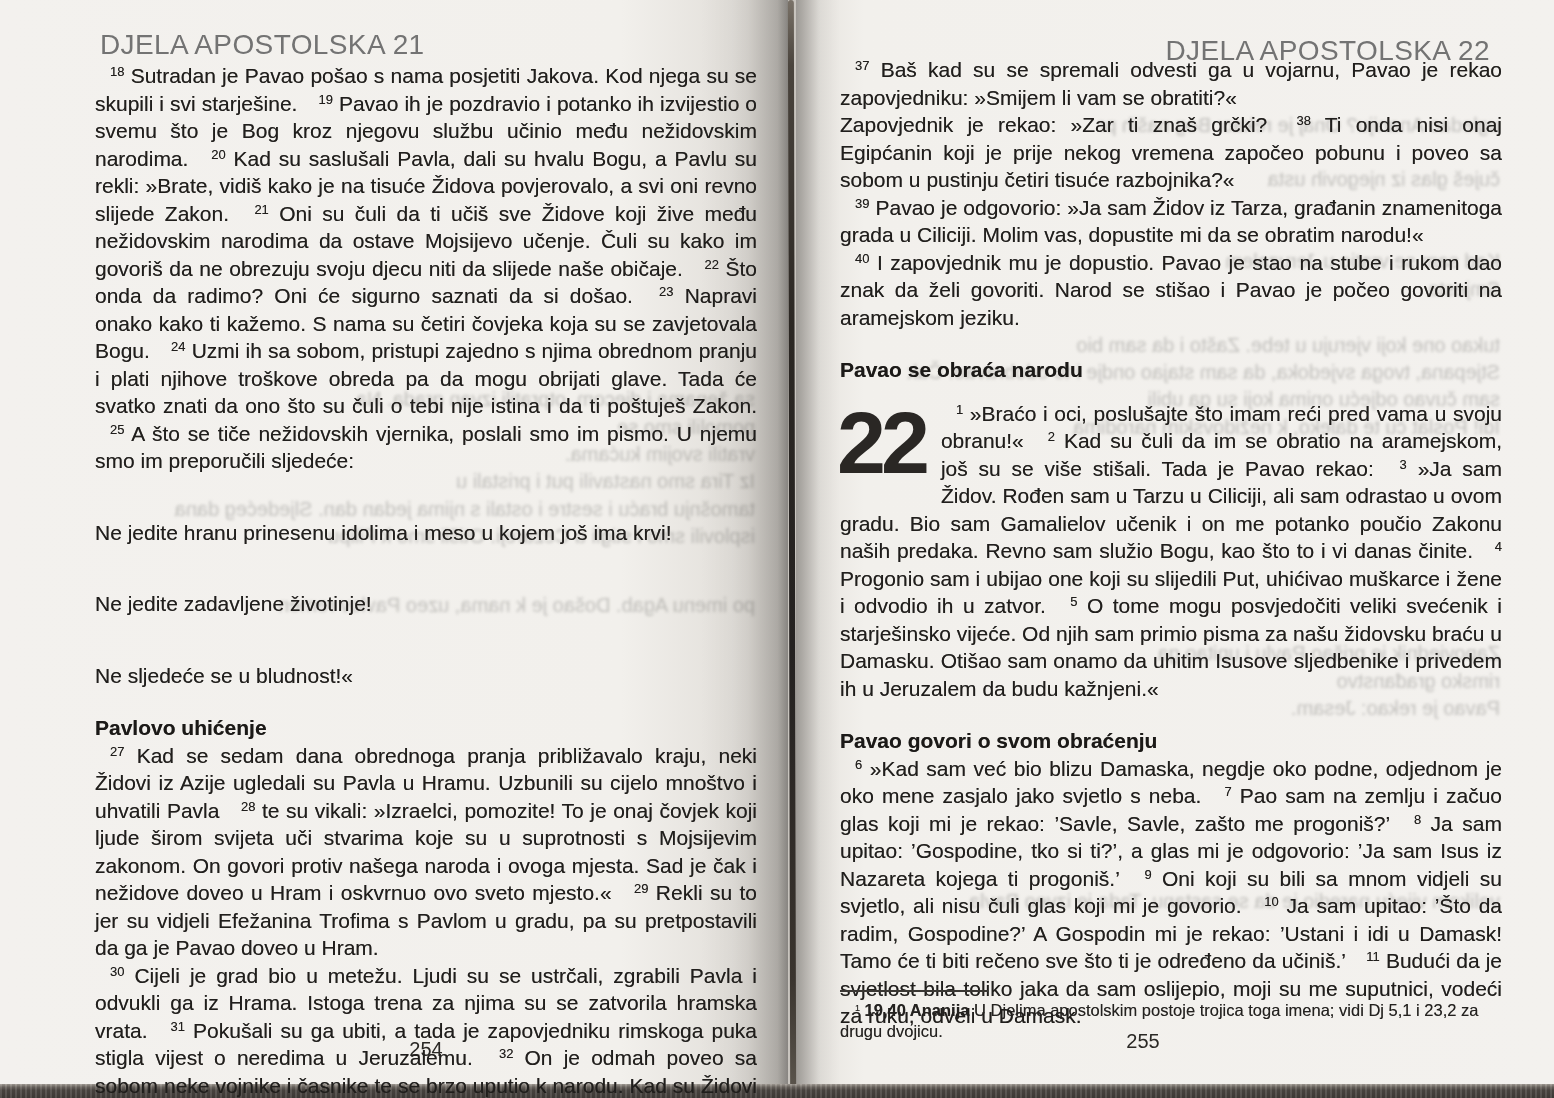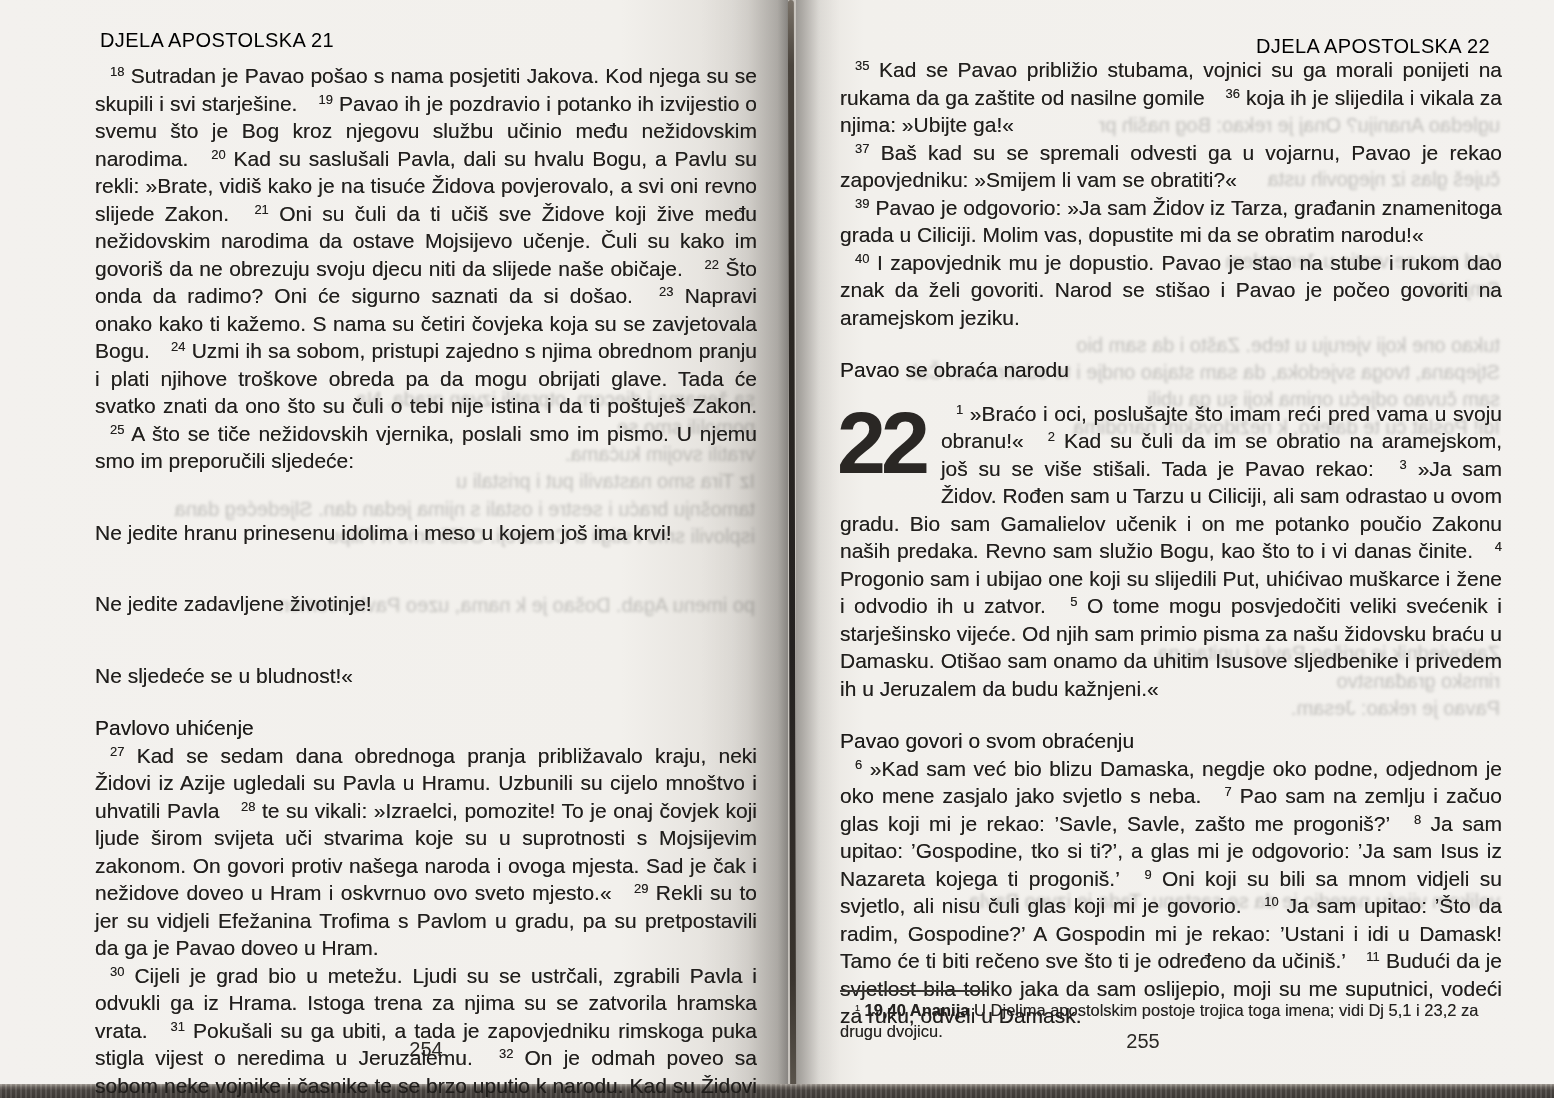--- a/index.html
+++ b/index.html
@@ -20,34 +20,34 @@
   .gutter-glow{position:absolute;top:0;left:700px;width:88px;height:1087px;
     background:linear-gradient(90deg,rgba(0,0,0,0) 0%,rgba(0,0,0,0.05) 55%,rgba(0,0,0,0.16) 88%,rgba(0,0,0,0.32) 100%);}
   .gutter-glow-r{position:absolute;top:0;left:796px;width:44px;height:1087px;
     background:linear-gradient(90deg,rgba(0,0,0,0.22) 0%,rgba(0,0,0,0.05) 55%,rgba(0,0,0,0) 100%);}
   
   .scan-edge{position:absolute;left:0;bottom:0;width:1554px;height:14px;
     background:linear-gradient(180deg,#a59f98 0%,#6b655f 22%,#4b4642 45%,#403c38 100%);}
   .scan-edge::after{content:"";position:absolute;inset:0;
     background:repeating-linear-gradient(90deg,rgba(255,255,255,0.10) 0 2px,rgba(0,0,0,0.06) 2px 5px);}
   
-  .running-head{position:absolute;top:29px;font-size:20px;letter-spacing:0.4px;color:#000000;}
+  .running-head{position:absolute;top:29px;font-size:28px;letter-spacing:0.4px;color:#737373;}
   .running-head.left{left:100px;}
   .running-head.right{top:35px;right:64px;}
   .pagenum{position:absolute;font-size:20px;color:#2a2825;text-align:center;width:662px;}
   .pagenum.left{left:95px;top:1038px;}
   .pagenum.right{left:812px;top:1030px;}
   
   .col{position:absolute;width:662px;font-size:21px;line-height:27.5px;
     text-align:justify;z-index:2;color:#201e1c;text-shadow:0 0 0.5px rgba(35,33,30,0.6);}
   .col.left{left:95px;top:62px;}
   .col.right{left:840px;top:56px;}
   .block{margin:0;}
   .block.line{text-align:left;margin-top:44px;}
-  .block.heading{font-weight:normal;text-align:left;margin-top:25px;color:#1b1917;}
+  .block.heading{font-weight:bold;text-align:left;margin-top:25px;color:#1b1917;}
   .block.chapter{margin-top:16px;}
   .dropcap{float:left;font-weight:bold;font-size:88px;line-height:80px;
     letter-spacing:-5px;margin:3px 16px 0 -3px;color:#2a2724;text-shadow:none;}
   sup{font-size:13px;line-height:0;vertical-align:baseline;position:relative;top:-7px;margin-left:15px;}
   
   .footnote-rule{position:absolute;left:840px;top:990px;width:148px;border-top:2px solid #3a3733;z-index:2;}
   .footnote{position:absolute;left:840px;top:1000px;width:670px;font-size:16.5px;line-height:21px;
     color:#242220;z-index:2;text-shadow:0 0 0.4px rgba(35,33,30,0.5);}
   .footnote sup{font-size:9px;top:-5px;}
   
@@ -95,22 +95,22 @@
 <div class="col left" id="left-blocks">
     <div class="block para"><sup>18</sup> Sutradan je Pavao pošao s nama posjetiti Jakova. Kod njega su se skupili i svi starješine. <sup>19</sup> Pavao ih je pozdravio i potanko ih izvijestio o svemu što je Bog kroz njegovu službu učinio među nežidovskim narodima. <sup>20</sup> Kad su saslušali Pavla, dali su hvalu Bogu, a Pavlu su rekli: »Brate, vidiš kako je na tisuće Židova povjerovalo, a svi oni revno slijede Zakon. <sup>21</sup> Oni su čuli da ti učiš sve Židove koji žive među nežidovskim narodima da ostave Mojsijevo učenje. Čuli su kako im govoriš da ne obrezuju svoju djecu niti da slijede naše običaje. <sup>22</sup> Što onda da radimo? Oni će sigurno saznati da si došao. <sup>23</sup> Napravi onako kako ti kažemo. S nama su četiri čovjeka koja su se zavjetovala Bogu. <sup>24</sup> Uzmi ih sa sobom, pristupi zajedno s njima obrednom pranju i plati njihove troškove obreda pa da mogu obrijati glave. Tada će svatko znati da ono što su čuli o tebi nije istina i da ti poštuješ Zakon. <sup>25</sup> A što se tiče nežidovskih vjernika, poslali smo im pismo. U njemu smo im preporučili sljedeće:</div>
     <div class="block line">Ne jedite hranu prinesenu idolima i meso u kojem još ima krvi!</div>
     <div class="block line">Ne jedite zadavljene životinje!</div>
     <div class="block line">Ne sljedeće se u bludnost!«</div>
     <div class="block heading">Pavlovo uhićenje</div>
     <div class="block para"><sup>27</sup> Kad se sedam dana obrednoga pranja približavalo kraju, neki Židovi iz Azije ugledali su Pavla u Hramu. Uzbunili su cijelo mnoštvo i uhvatili Pavla <sup>28</sup> te su vikali: »Izraelci, pomozite! To je onaj čovjek koji ljude širom svijeta uči stvarima koje su u suprotnosti s Mojsijevim zakonom. On govori protiv našega naroda i ovoga mjesta. Sad je čak i nežidove doveo u Hram i oskvrnuo ovo sveto mjesto.« <sup>29</sup> Rekli su to jer su vidjeli Efežanina Trofima s Pavlom u gradu, pa su pretpostavili da ga je Pavao doveo u Hram.</div>
     <div class="block para"><sup>30</sup> Cijeli je grad bio u metežu. Ljudi su se ustrčali, zgrabili Pavla i odvukli ga iz Hrama. Istoga trena za njima su se zatvorila hramska vrata. <sup>31</sup> Pokušali su ga ubiti, a tada je zapovjedniku rimskoga puka stigla vijest o neredima u Jeruzalemu. <sup>32</sup> On je odmah poveo sa sobom neke vojnike i časnike te se brzo uputio k narodu. Kad su Židovi ugledali zapovjednika i vojnike, prestali su tući Pavla. <sup>33</sup> Tada je zapovjednik pristupio Pavlu, uhitio ga i zapovjedio da ga vežu s dva lanca. Nakon toga, upitao je ljude tko je Pavao i što je učinio, na što su jedni počeli vikati jedno, a drugi drugo.  U svoj toj zbrci zapovjednik nije mogao ustanoviti što je istina, pa je zapovjedio da Pavla odvedu u vojarnu.</div>
   </div>
 <div class="col right" id="right-blocks">
-    <div class="block para"><sup>35</sup> Kad se Pavao približio stubama, vojnici su ga morali ponijeti na rukama da ga zaštite od nasilne gomile <sup>36</sup> koja ih je slijedila i vikala za njima: »Ubijte ga!«</div>
     <div class="block para"><sup>37</sup> Baš kad su se spremali odvesti ga u vojarnu, Pavao je rekao zapovjedniku: »Smijem li vam se obratiti?«</div>
+    <div class="block para">Zapovjednik je rekao: »Zar ti znaš grčki? <sup>38</sup> Ti onda nisi onaj Egipćanin koji je prije nekog vremena započeo pobunu i poveo sa sobom u pustinju četiri tisuće razbojnika?«</div>
     <div class="block para"><sup>39</sup> Pavao je odgovorio: »Ja sam Židov iz Tarza, građanin znamenitoga grada u Ciliciji. Molim vas, dopustite mi da se obratim narodu!«</div>
     <div class="block para"><sup>40</sup> I zapovjednik mu je dopustio. Pavao je stao na stube i rukom dao znak da želi govoriti. Narod se stišao i Pavao je počeo govoriti na aramejskom jeziku.</div>
     <div class="block heading">Pavao se obraća narodu</div>
     <div class="block chapter"><span class="dropcap">22</span><span><sup>1</sup> »Braćo i oci, poslušajte što imam reći pred vama u svoju obranu!« <sup>2</sup> Kad su čuli da im se obratio na aramejskom, još su se više stišali. Tada je Pavao rekao: <sup>3</sup> »Ja sam Židov. Rođen sam u Tarzu u Ciliciji, ali sam odrastao u ovom gradu. Bio sam Gamalielov učenik i on me potanko poučio Zakonu naših predaka. Revno sam služio Bogu, kao što to i vi danas činite. <sup>4</sup> Progonio sam i ubijao one koji su slijedili Put, uhićivao muškarce i žene i odvodio ih u zatvor. <sup>5</sup> O tome mogu posvjedočiti veliki svećenik i starješinsko vijeće. Od njih sam primio pisma za našu židovsku braću u Damasku. Otišao sam onamo da uhitim Isusove sljedbenike i privedem ih u Jeruzalem da budu kažnjeni.«</span></div>
     <div class="block heading">Pavao govori o svom obraćenju</div>
     <div class="block para"><sup>6</sup> »Kad sam već bio blizu Damaska, negdje oko podne, odjednom je oko mene zasjalo jako svjetlo s neba. <sup>7</sup> Pao sam na zemlju i začuo glas koji mi je rekao: ’Savle, Savle, zašto me progoniš?’ <sup>8</sup> Ja sam upitao: ’Gospodine, tko si ti?’, a glas mi je odgovorio: ’Ja sam Isus iz Nazareta kojega ti progoniš.’ <sup>9</sup> Oni koji su bili sa mnom vidjeli su svjetlo, ali nisu čuli glas koji mi je govorio. <sup>10</sup> Ja sam upitao: ’Što da radim, Gospodine?’ A Gospodin mi je rekao: ’Ustani i idi u Damask! Tamo će ti biti rečeno sve što ti je određeno da učiniš.’ <sup>11</sup> Budući da je svjetlost bila toliko jaka da sam oslijepio, moji su me suputnici, vodeći za ruku, odveli u Damask.</div>
   </div>
 
 <div class="footnote-rule"></div>
 <div class="footnote" id="footnote"><sup>1</sup> <b>19,40 Ananija</b> U Djelima apostolskim postoje trojica toga imena; vidi Dj 5,1 i 23,2 za drugu dvojicu.</div>

